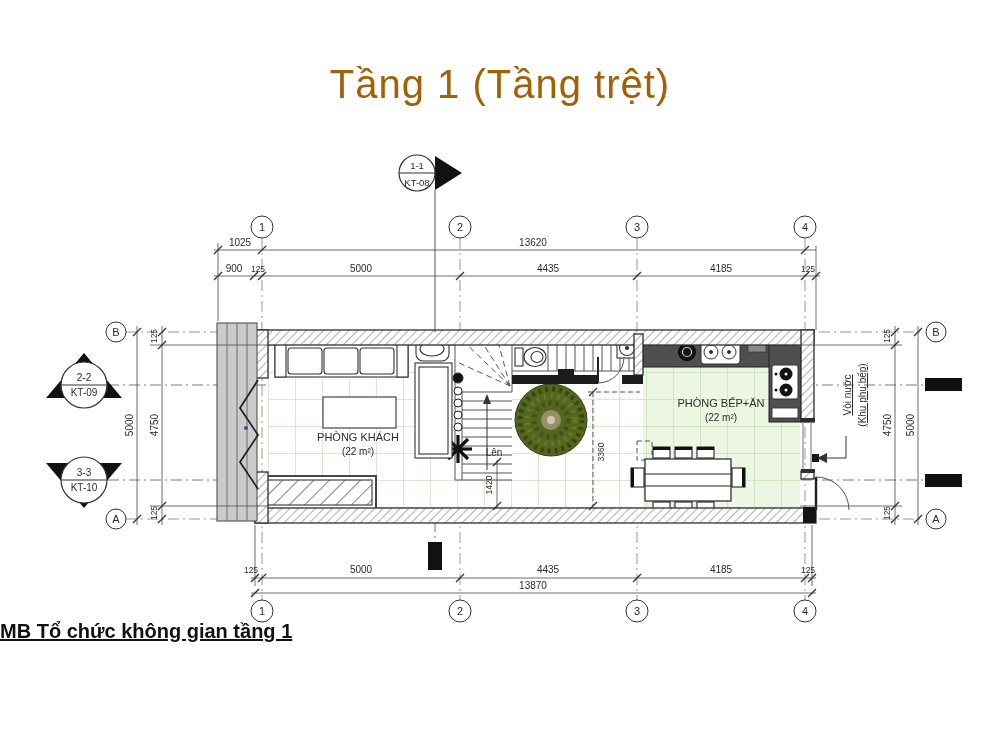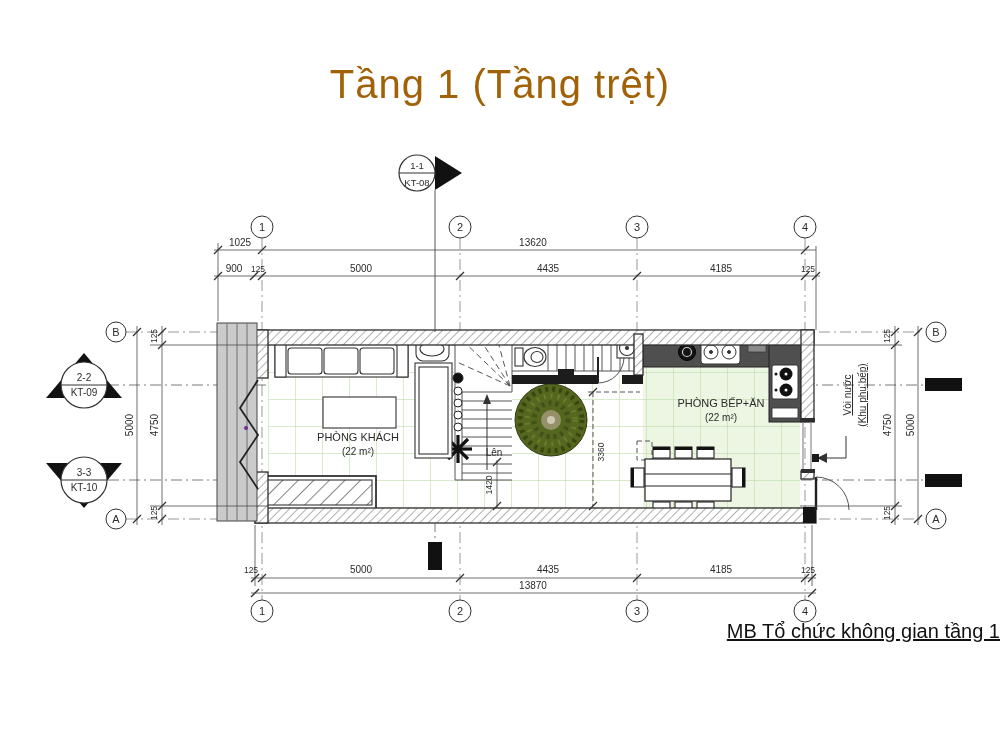--- a/index.html
+++ b/index.html
@@ -1,21 +1,21 @@
 <!DOCTYPE html>
 <html><head>
 <meta charset="utf-8">
 <style>
   html,body{margin:0;padding:0;background:#fff;}
   #stage{position:relative;width:1000px;height:750px;background:#ffffff;overflow:hidden;
          font-family:"Liberation Sans",sans-serif;}
   #title{position:absolute;top:38px;left:0;width:1000px;text-align:center;
          font-size:40px;letter-spacing:1px;color:#a16207;font-weight:400;margin-top:24px;}
-  #caption{position:absolute;top:620px;left:0;width:1000px;text-align:right;
-           font-size:20px;font-weight:400;color:#111;text-decoration:underline;}
+  #caption{position:absolute;top:620px;left:0;width:1000px;text-align:left;
+           font-size:20px;font-weight:700;color:#111;text-decoration:underline;}
   svg text{font-family:"Liberation Sans",sans-serif;fill:#2b2b2b;}
   .dimtxt{font-size:10px;}
   .dimtxt-s{font-size:8.5px;}
   .bub{font-size:11px;}
   .sec{font-size:9.5px;}
   .room{font-size:11px;}
   .room-s{font-size:10px;}
   .uline{text-decoration:underline;}
 </style>
 </head>

